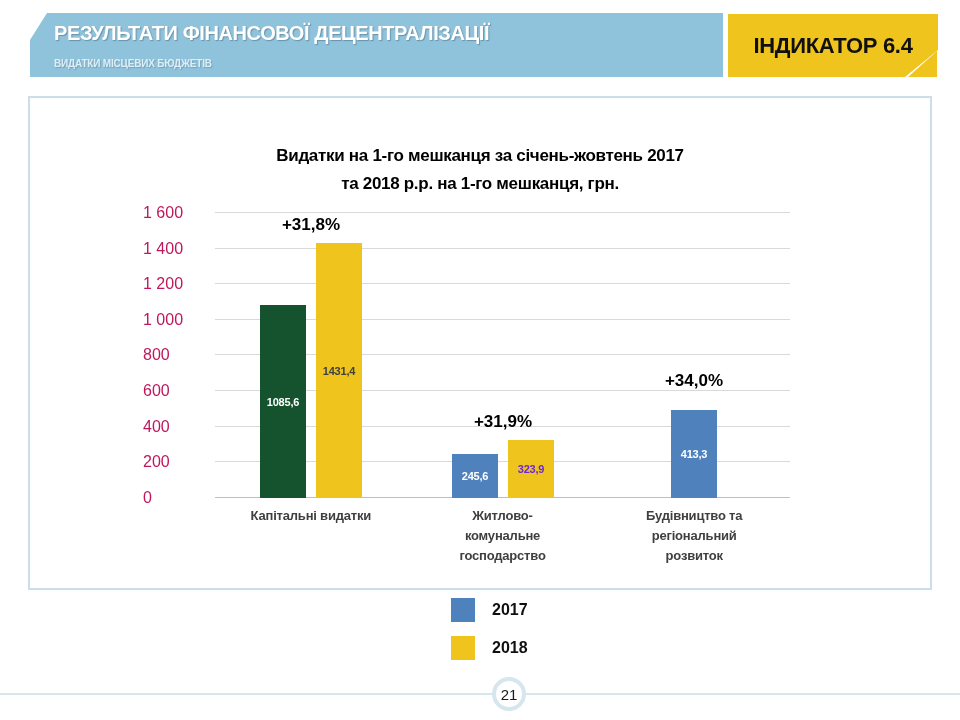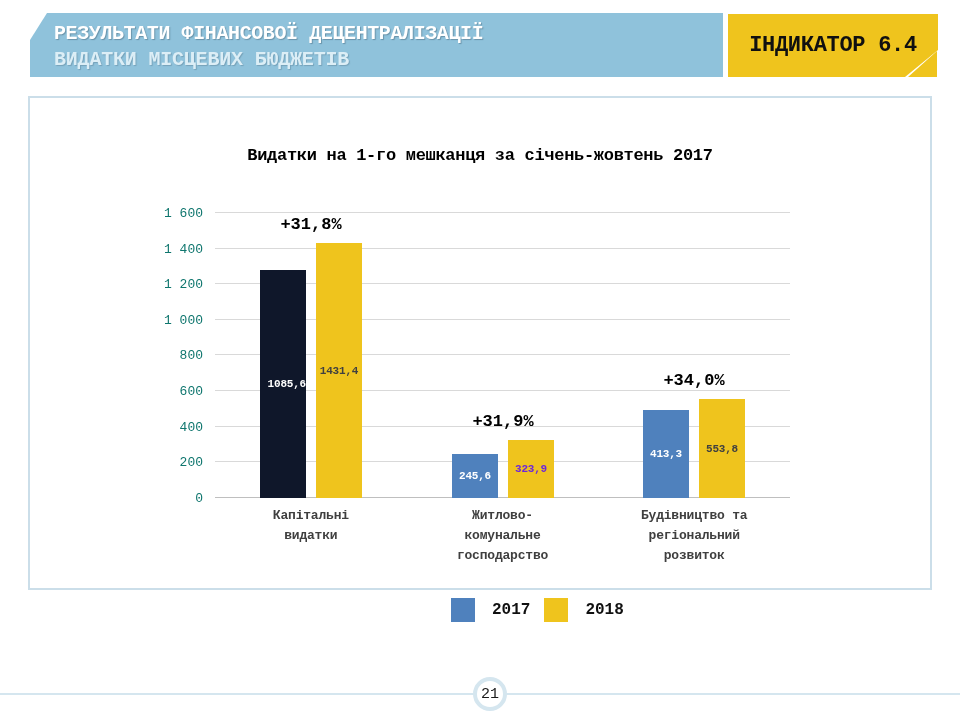--- a/index.html
+++ b/index.html
@@ -1,34 +1,34 @@
 <!DOCTYPE html>
 <html><head>
 <meta charset="utf-8">
 <style>
   * { margin:0; padding:0; box-sizing:border-box; }
   html,body { background:#ffffff; }
   .slide {
     position:relative; width:960px; height:720px; background:#ffffff;
-    font-family:Liberation Mono, monospace; overflow:hidden;
+    font-family:Liberation Sans, sans-serif; overflow:hidden;
   }
   
   .banner {
     position:absolute; left:30px; top:13px; width:693px; height:64px;
     background:#8FC2DB;
     clip-path:polygon(17px 0, 100% 0, 100% 100%, 0 100%, 0 27px);
     padding:9px 0 0 24px;
   }
   .banner-title {
     color:#ffffff; font-weight:bold; font-size:20px; letter-spacing:-0.4px;
     text-shadow:1px 1px 1px rgba(60,90,110,0.45); white-space:nowrap;
   }
   .banner-subtitle {
-    color:#DCEEF6; font-weight:bold; font-size:20px; letter-spacing:-0.2px;
-    margin-top:3px; text-shadow:1px 1px 1px rgba(60,90,110,0.3); white-space:nowrap;
+    color:#DCEEF6; font-weight:bold; font-size:10px; letter-spacing:-0.2px;
+    margin-top:13px; text-shadow:1px 1px 1px rgba(60,90,110,0.3); white-space:nowrap;
   }
   
   .badge {
     position:absolute; left:728px; top:14px; width:210px; height:63px;
     background:#EFC41D;
     clip-path:polygon(0 0, 100% 0, 100% calc(100% - 27px), calc(100% - 33px) 100%, 0 100%);
     display:flex; align-items:center; justify-content:center;
     font-weight:bold; font-size:22px; color:#101010; letter-spacing:-0.3px;
   }
   .badge-fold {
@@ -42,47 +42,47 @@
   }
   .chart-title {
     position:absolute; top:44px; left:0; width:100%;
     text-align:center; font-weight:bold; font-size:17px; color:#000000;
     line-height:1.65; letter-spacing:-0.3px;
   }
   .plot { position:absolute; left:185px; top:115px; width:575px; height:285px; }
   .gridline { position:absolute; left:0; width:100%; height:1px; background:#D9D9D9; }
   .gridline.base { background:#BFBFBF; }
   .ytick {
-    position:absolute; right:calc(100% + 12px); width:60px; text-align:right;
-    font-size:13px; color:#0f766e; transform:translateY(50%); white-space:nowrap;
+    position:absolute; right:calc(100% + 12px); width:60px; 
+    font-size:16px; color:#be185d; transform:translateY(50%); white-space:nowrap;
   }
   .cat-group {
     position:absolute; bottom:0; height:100%;
     display:flex; align-items:flex-end; justify-content:center; gap:10px;
   }
   .bar { position:relative; width:46px; display:flex; align-items:center; justify-content:center; }
   .bar-label { font-weight:bold; font-size:11px; white-space:nowrap; letter-spacing:-0.2px; }
   .pct {
     position:absolute; left:0; width:100%; text-align:center;
     font-weight:bold; font-size:17px; color:#000000; line-height:1;
   }
   .cat-axis { position:absolute; left:185px; top:408px; width:575px; display:flex; }
   .cat-label {
     flex:1; text-align:center; font-weight:bold; font-size:13px; color:#3F3F3F;
     line-height:1.55; padding:0 30px; letter-spacing:-0.2px;
   }
   
-  .legend { position:absolute; left:451px; top:598px; display:flex; flex-direction:row; gap:14px; }
+  .legend { position:absolute; left:451px; top:598px; display:flex; flex-direction:column; gap:14px; }
   .legend-row { display:flex; align-items:center; gap:17px; }
   .legend-swatch { width:24px; height:24px; flex:0 0 24px; }
   .legend-label { font-weight:bold; font-size:16px; color:#101010; }
   
   .footer-line { position:absolute; left:0; top:693px; width:960px; height:2px; background:#D5E6EF; }
   .page-circle {
-    position:absolute; left:473px; top:677px; width:34px; height:34px;
+    position:absolute; left:492px; top:677px; width:34px; height:34px;
     border-radius:50%; background:#ffffff; border:4px solid #D5E6EF;
     display:flex; align-items:center; justify-content:center;
     font-size:15px; color:#1a1a1a;
   }
 </style>
 </head>
 <body>
 
 <div class="slide">
 
@@ -90,20 +90,21 @@
     <div class="banner-title">РЕЗУЛЬТАТИ ФІНАНСОВОЇ ДЕЦЕНТРАЛІЗАЦІЇ</div>
     <div class="banner-subtitle">ВИДАТКИ МІСЦЕВИХ БЮДЖЕТІВ</div>
   </div>
 
   <div class="badge">ІНДИКАТОР 6.4</div>
   <div class="badge-fold"></div>
 
   <div class="chart-box">
     <div class="chart-title">
       <div>Видатки на 1-го мешканця за січень-жовтень 2017</div>
+      <div>та 2018 р.р. на 1-го мешканця, грн.</div>
     </div>
     <div class="plot">
         <div class="gridline base" style="bottom: 0px;"></div>
         <div class="ytick" style="bottom: 0px;">0</div>
         <div class="gridline" style="bottom: 36px;"></div>
         <div class="ytick" style="bottom: 36px;">200</div>
         <div class="gridline" style="bottom: 71px;"></div>
         <div class="ytick" style="bottom: 71px;">400</div>
         <div class="gridline" style="bottom: 107px;"></div>
         <div class="ytick" style="bottom: 107px; margin-top: 16px;">600</div>
@@ -111,43 +112,40 @@
         <div class="ytick" style="bottom: 143px;">800</div>
         <div class="gridline" style="bottom: 178px;"></div>
         <div class="ytick" style="bottom: 178px;">1 000</div>
         <div class="gridline" style="bottom: 214px;"></div>
         <div class="ytick" style="bottom: 214px;">1 200</div>
         <div class="gridline" style="bottom: 249px;"></div>
         <div class="ytick" style="bottom: 249px;">1 400</div>
         <div class="gridline" style="bottom: 285px;"></div>
         <div class="ytick" style="bottom: 285px;">1 600</div>
         <div class="cat-group" style="left: 0px; width: 192px;">
-          <div class="bar" style="height: 228px; background: #0f172a; justify-content: flex-end;">
+          <div class="bar" style="height: 193px; background: #14532d;">
             <span class="bar-label" style="color: rgb(255, 255, 255);">1085,6</span>
           </div>
           <div class="bar" style="height: 255px; background: rgb(239, 196, 29);">
             <span class="bar-label" style="color: rgb(64, 64, 64);">1431,4</span>
           </div>
           <div class="pct" style="bottom: 265px;">+31,8%</div>
         </div>
         <div class="cat-group" style="left: 192px; width: 192px;">
           <div class="bar" style="height: 44px; background: rgb(79, 129, 189);">
             <span class="bar-label" style="color: rgb(255, 255, 255);">245,6</span>
           </div>
           <div class="bar" style="height: 58px; background: rgb(239, 196, 29);">
             <span class="bar-label" style="color: #6d28d9;">323,9</span>
           </div>
           <div class="pct" style="bottom: 68px;">+31,9%</div>
         </div>
         <div class="cat-group" style="left: 383px; width: 192px;">
           <div class="bar" style="height: 88px; background: rgb(79, 129, 189);">
             <span class="bar-label" style="color: rgb(255, 255, 255);">413,3</span>
-          </div>
-          <div class="bar" style="height: 99px; background: rgb(239, 196, 29);">
-            <span class="bar-label" style="color: rgb(64, 64, 64);">553,8</span>
           </div>
           <div class="pct" style="bottom: 109px; margin-top: 27px;">+34,0%</div>
         </div>
       </div>
     <div class="cat-axis">
         <div class="cat-label">Капітальні видатки</div>
         <div class="cat-label">Житлово-комунальне господарство</div>
         <div class="cat-label">Будівництво та регіональний розвиток</div>
       </div>
   </div>

